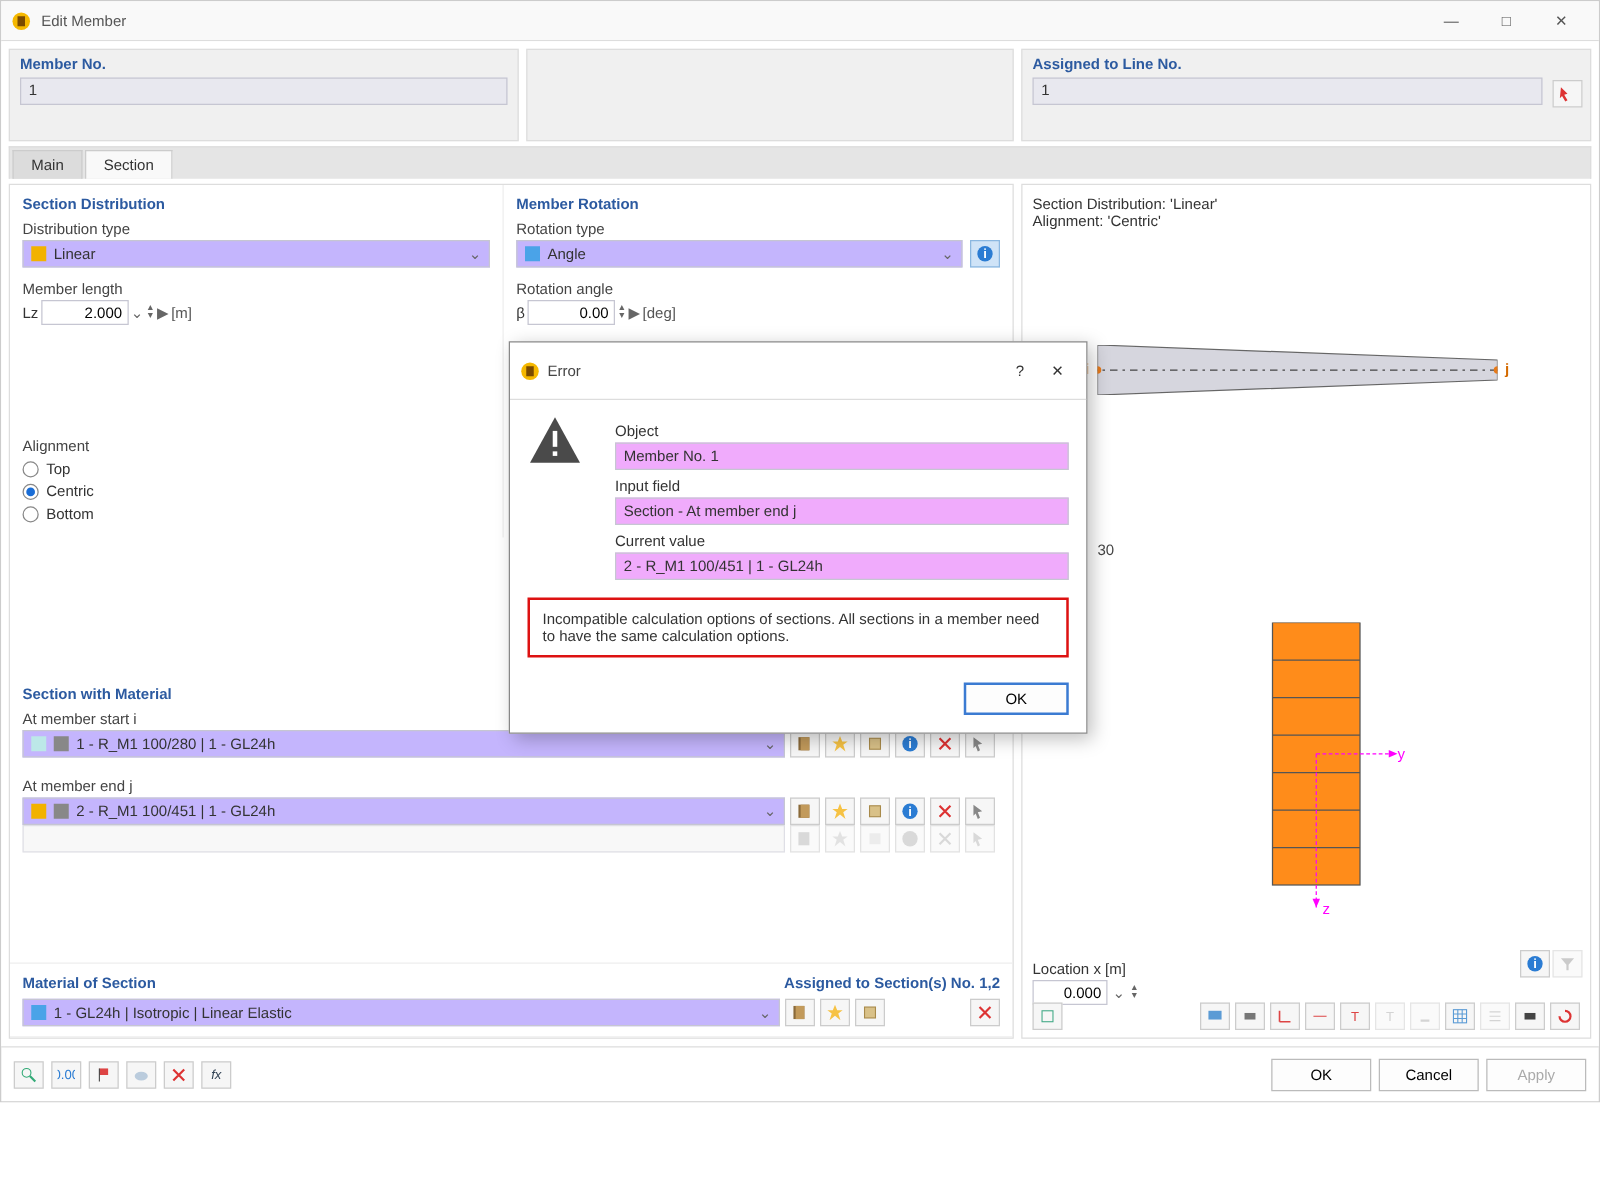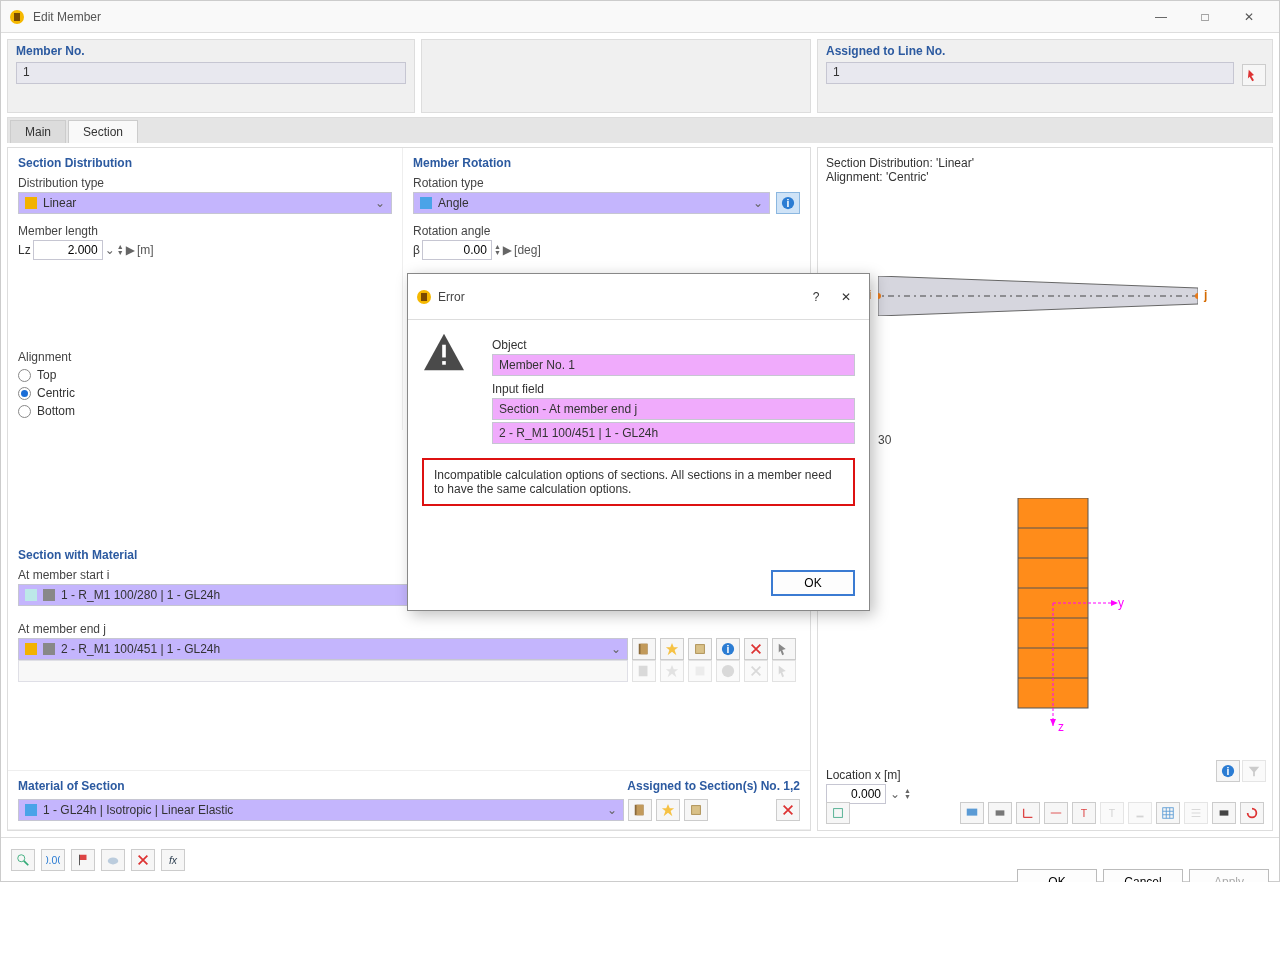--- a/index.html
+++ b/index.html
@@ -48,21 +48,21 @@
 .two-col { display: flex; }
 .two-col > div { flex: 1; padding: 8px 10px; }
 
 .material-row { display: flex; align-items: center; gap: 4px; }
 .material-row .dropdown { flex: 1; }
 .iconbtn { width: 24px; height: 22px; border: 1px solid #ccc; background: #f6f6f6; display: inline-flex; align-items: center; justify-content: center; cursor: default; }
 .iconbtn svg { width: 14px; height: 14px; }
 
 .footer { height: 44px; border-top: 1px solid #ddd; display: flex; align-items: center; padding: 0 10px; gap: 6px; }
 .footer .spacer { flex: 1; }
-.btn { min-width: 80px; height: 26px; border: 1px solid #bbb; background: #fdfdfd; padding: 0 14px; cursor: default; margin-top: 44px; }
+.btn { min-width: 80px; height: 26px; border: 1px solid #bbb; background: #fdfdfd; padding: 0 14px; cursor: default; }
 .btn.disabled { color: #aaa; }
 
 
 .preview-text { color: #333; font-size: 12px; }
 .modal { position: absolute; left: 406px; top: 272px; width: 463px; background: #fff; border: 1px solid #888; box-shadow: 4px 4px 14px rgba(0,0,0,0.25); z-index: 100; }
 .modal .m-title { height: 46px; display: flex; align-items: center; padding: 0 8px; border-bottom: 1px solid #ddd; }
 .modal .m-title .title { flex: 1; color: #444; }
 .modal .m-body { padding: 12px 14px; display: flex; gap: 14px; flex-direction: column; }
 .m-top { display: flex; gap: 26px; }
 .warn-icon { width: 44px; height: 40px; }
@@ -529,20 +529,21 @@
         <svg class="warn-icon" viewBox="0 0 48 44">
           <polygon points="24,2 46,42 2,42" fill="#4a4a4a"></polygon>
           <rect x="22" y="14" width="4" height="14" fill="#fff"></rect>
           <rect x="22" y="32" width="4" height="4" fill="#fff"></rect>
         </svg>
         <div class="m-fields">
           <div class="ml">Object</div>
           <div class="mv">Member No. 1</div>
           <div class="ml">Input field</div>
           <div class="mv">Section - At member end j</div>
+          <div class="ml">Current value</div>
           <div class="mv">2 - R_M1 100/451 | 1 - GL24h</div>
         </div>
       </div>
       <div class="m-msg">Incompatible calculation options of sections. All sections in a member need to have the same calculation options.</div>
     </div>
     <div class="m-foot">
       <button class="btn">OK</button>
     </div>
   </div>
 </div>

